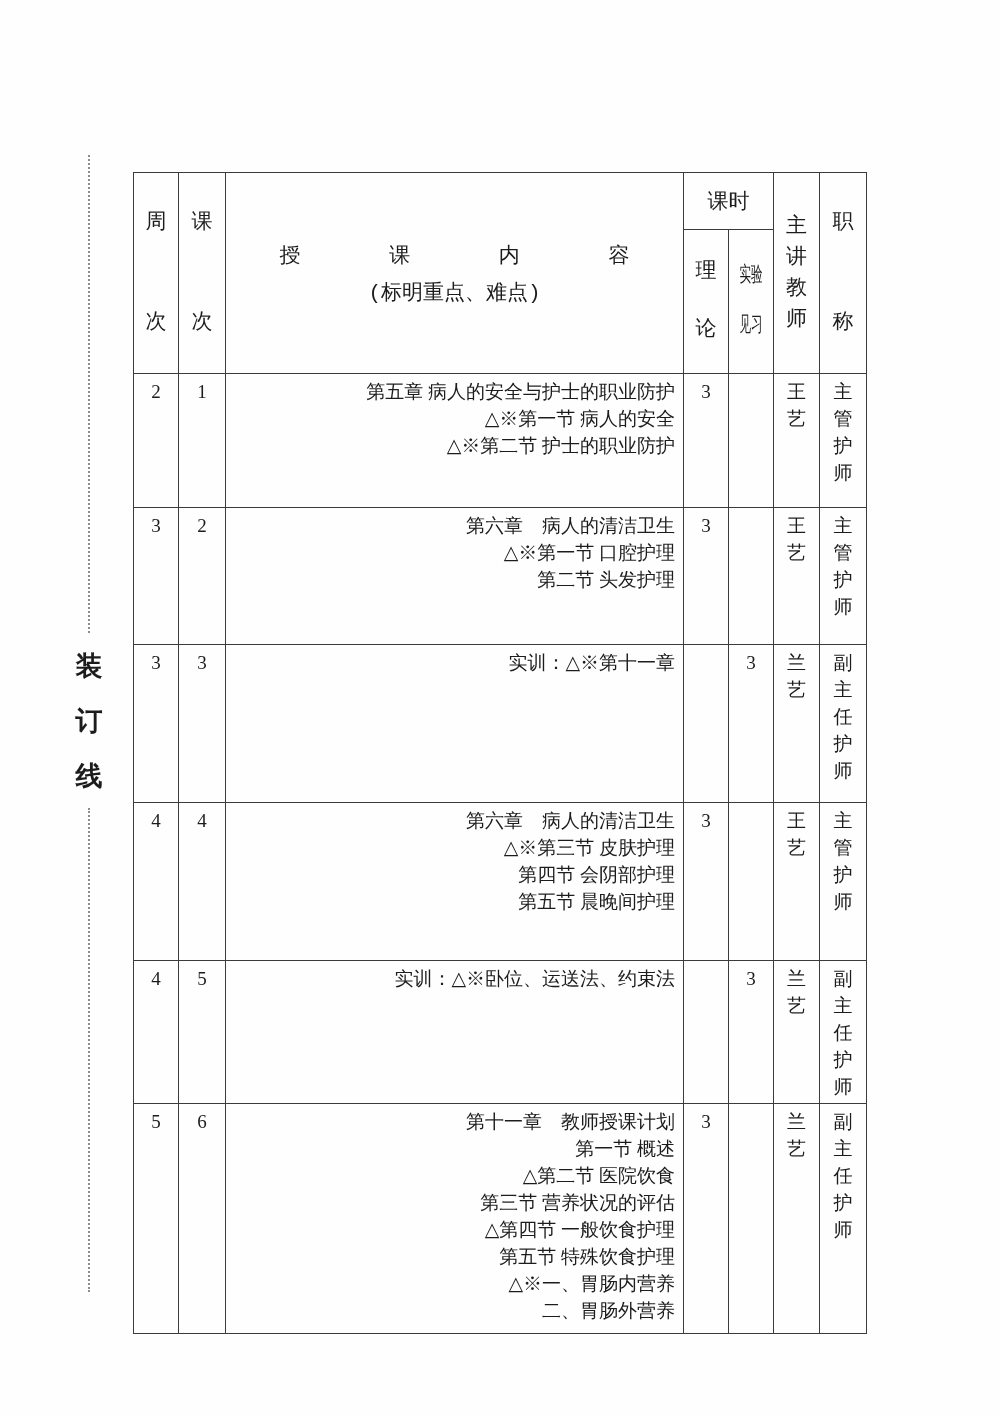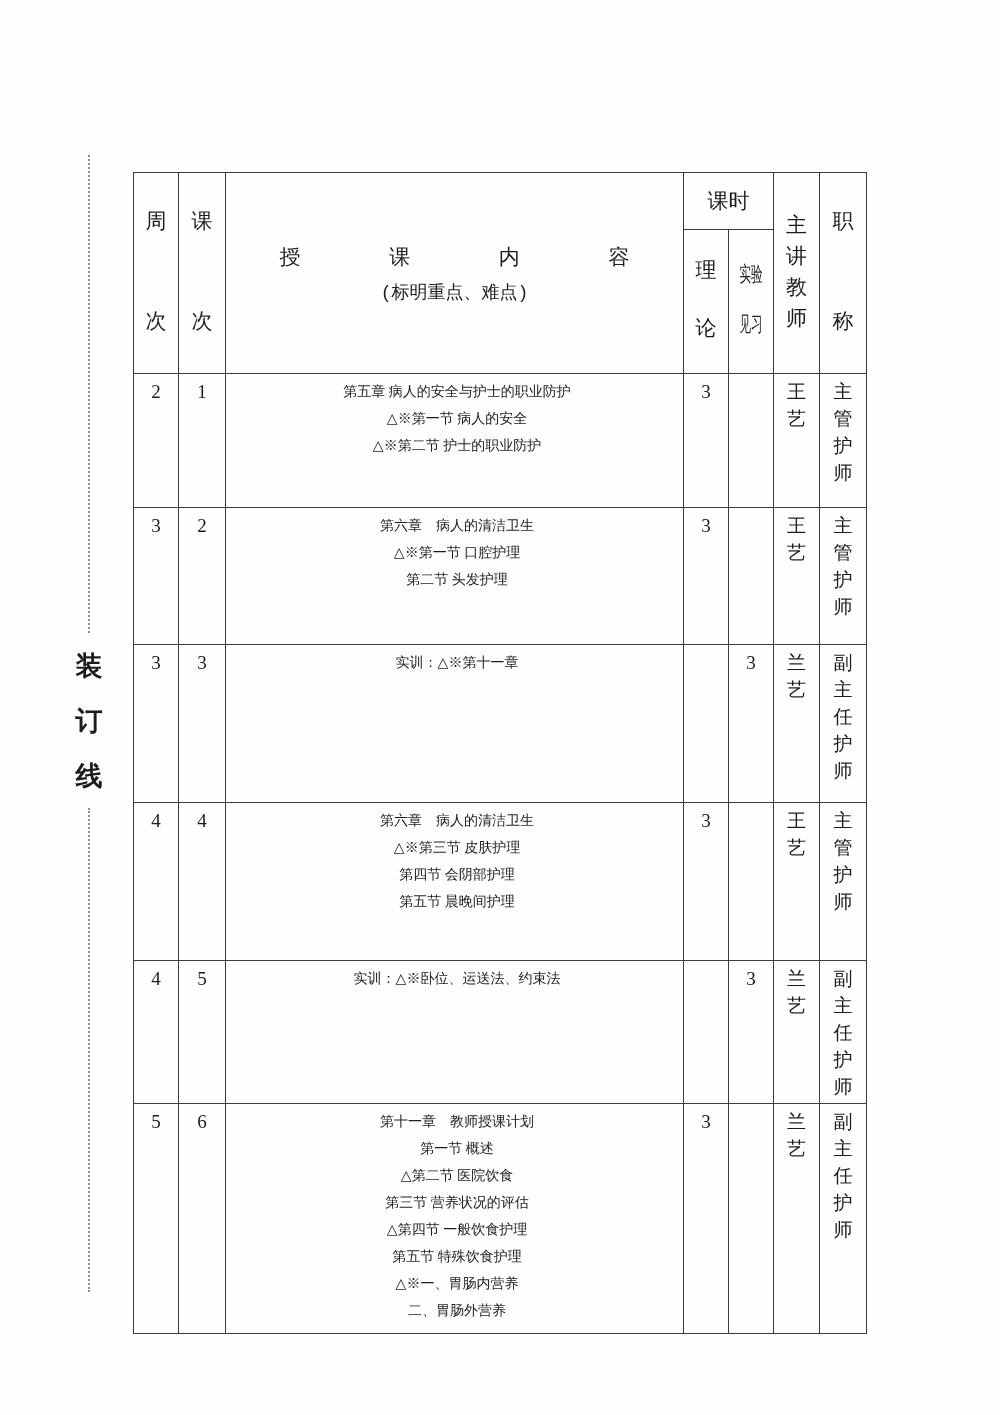--- a/index.html
+++ b/index.html
@@ -85,37 +85,37 @@
     align-items: center;
     justify-content: center;
     gap: 9px;
     height: 100%;
   }
   .spread-row {
     display: flex;
     justify-content: space-between;
     width: 350px;
   }
-  .content-note { font-size: 18px; }
+  .content-note { font-size: 21px; }
 
   
   td.c-num {
     text-align: center;
     vertical-align: top;
     padding-top: 4px;
     font-size: 19px;
     line-height: 27px;
   }
   td.c-content {
     vertical-align: top;
     padding: 4px 8px 4px 13px;
-    font-size: 14px;
+    font-size: 19px;
     line-height: 27px;
     white-space: pre-line;
-    text-align: center;
+    text-align: right;
   }
   td.c-vert {
     text-align: center;
     vertical-align: top;
     padding-top: 4px;
     font-size: 19px;
     line-height: 27px;
     white-space: pre-line;
   }
 </style>

